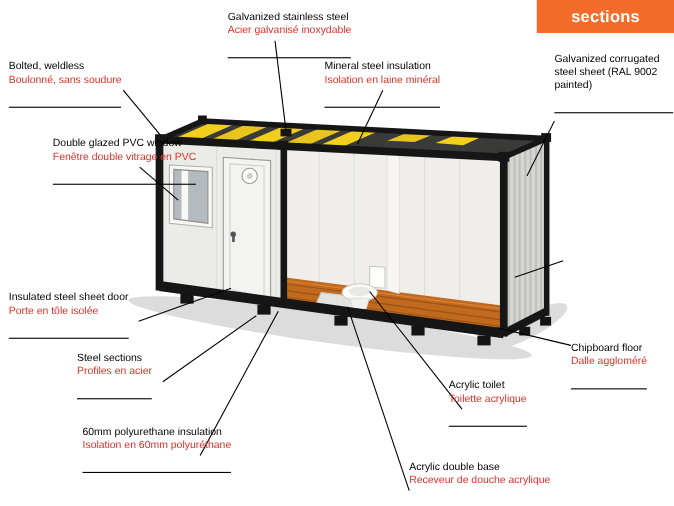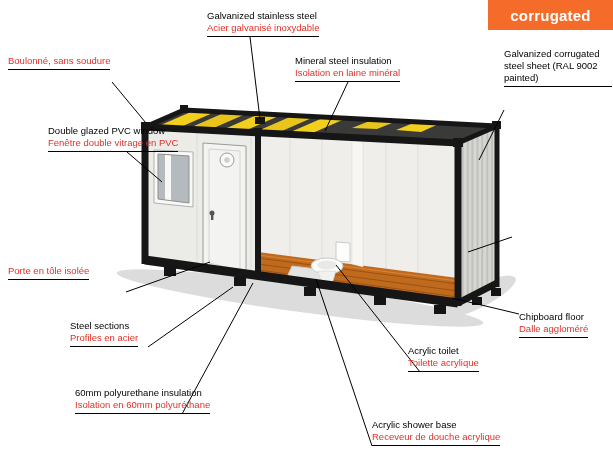--- a/index.html
+++ b/index.html
@@ -8,21 +8,21 @@
     width:613px;height:460px;
     background:#ffffff;
     overflow:hidden;
     font-family:"Liberation Sans", sans-serif;
   }
   .diagram-svg{position:absolute;left:0;top:0;}
   .callout{
     position:absolute;
     display:inline-block;
     border-bottom:1px solid #000;
-    padding-bottom:2px;
+    padding-bottom:18px;
     font-size:9.5px;
     line-height:12px;
   }
   .callout .en{display:block;color:#000;white-space:nowrap;}
   .callout .fr{display:block;color:#e03127;white-space:nowrap;}
   .callout.wrap{width:108px;}
   .callout.wrap .en,.callout.wrap .fr{white-space:normal;}
   .brandbar{
     position:absolute;
     right:0;top:0;
@@ -166,48 +166,50 @@
       <line x1="126" y1="292" x2="210" y2="262"></line>
       <line x1="519" y1="314" x2="452" y2="298"></line>
       <line x1="148" y1="347" x2="233" y2="287"></line>
       <line x1="420" y1="372" x2="336" y2="265"></line>
       <line x1="182" y1="414" x2="253" y2="283"></line>
       <line x1="372" y1="446" x2="316" y2="279"></line>
     </g>
   </svg>
 
   <div class="brandbar">
-    <span>corrugated</span>
+    <span>sections</span>
   </div>
 
   <div class="callout" style="left:207px;top:10px;">
     <span class="en">Galvanized stainless steel</span>
     <span class="fr">Acier galvanisé inoxydable</span>
   </div>
 
   <div class="callout" style="left:8px;top:55px;">
+    <span class="en">Bolted, weldless</span>
     <span class="fr">Boulonné, sans soudure</span>
   </div>
 
   <div class="callout" style="left:295px;top:55px;">
     <span class="en">Mineral steel insulation</span>
     <span class="fr">Isolation en laine minéral</span>
   </div>
 
   <div class="callout wrap" style="left:504px;top:48px;">
     <span class="en">Galvanized corrugated steel sheet (RAL 9002 painted)</span>
   </div>
 
   <div class="callout" style="left:4px;top:125px;margin-left:44px;">
     <span class="en">Double glazed PVC window</span>
     <span class="fr">Fenêtre double vitrage en PVC</span>
   </div>
 
 
   <div class="callout" style="left:8px;top:265px;">
+    <span class="en">Insulated steel sheet door</span>
     <span class="fr">Porte en tôle isolée</span>
   </div>
 
   <div class="callout" style="left:519px;top:274px;margin-top:37px;">
     <span class="en">Chipboard floor</span>
     <span class="fr">Dalle aggloméré</span>
   </div>
 
   <div class="callout" style="left:70px;top:320px;">
     <span class="en">Steel sections</span>
@@ -218,17 +220,17 @@
     <span class="en">Acrylic toilet</span>
     <span class="fr">Toilette acrylique</span>
   </div>
 
   <div class="callout" style="left:75px;top:387px;">
     <span class="en">60mm polyurethane insulation</span>
     <span class="fr">Isolation en 60mm polyuréthane</span>
   </div>
 
   <div class="callout" style="left:372px;top:419px;">
-    <span class="en">Acrylic shower base</span>
+    <span class="en">Acrylic double base</span>
     <span class="fr">Receveur de douche acrylique</span>
   </div>
 
 </div>
 
 </body></html>

